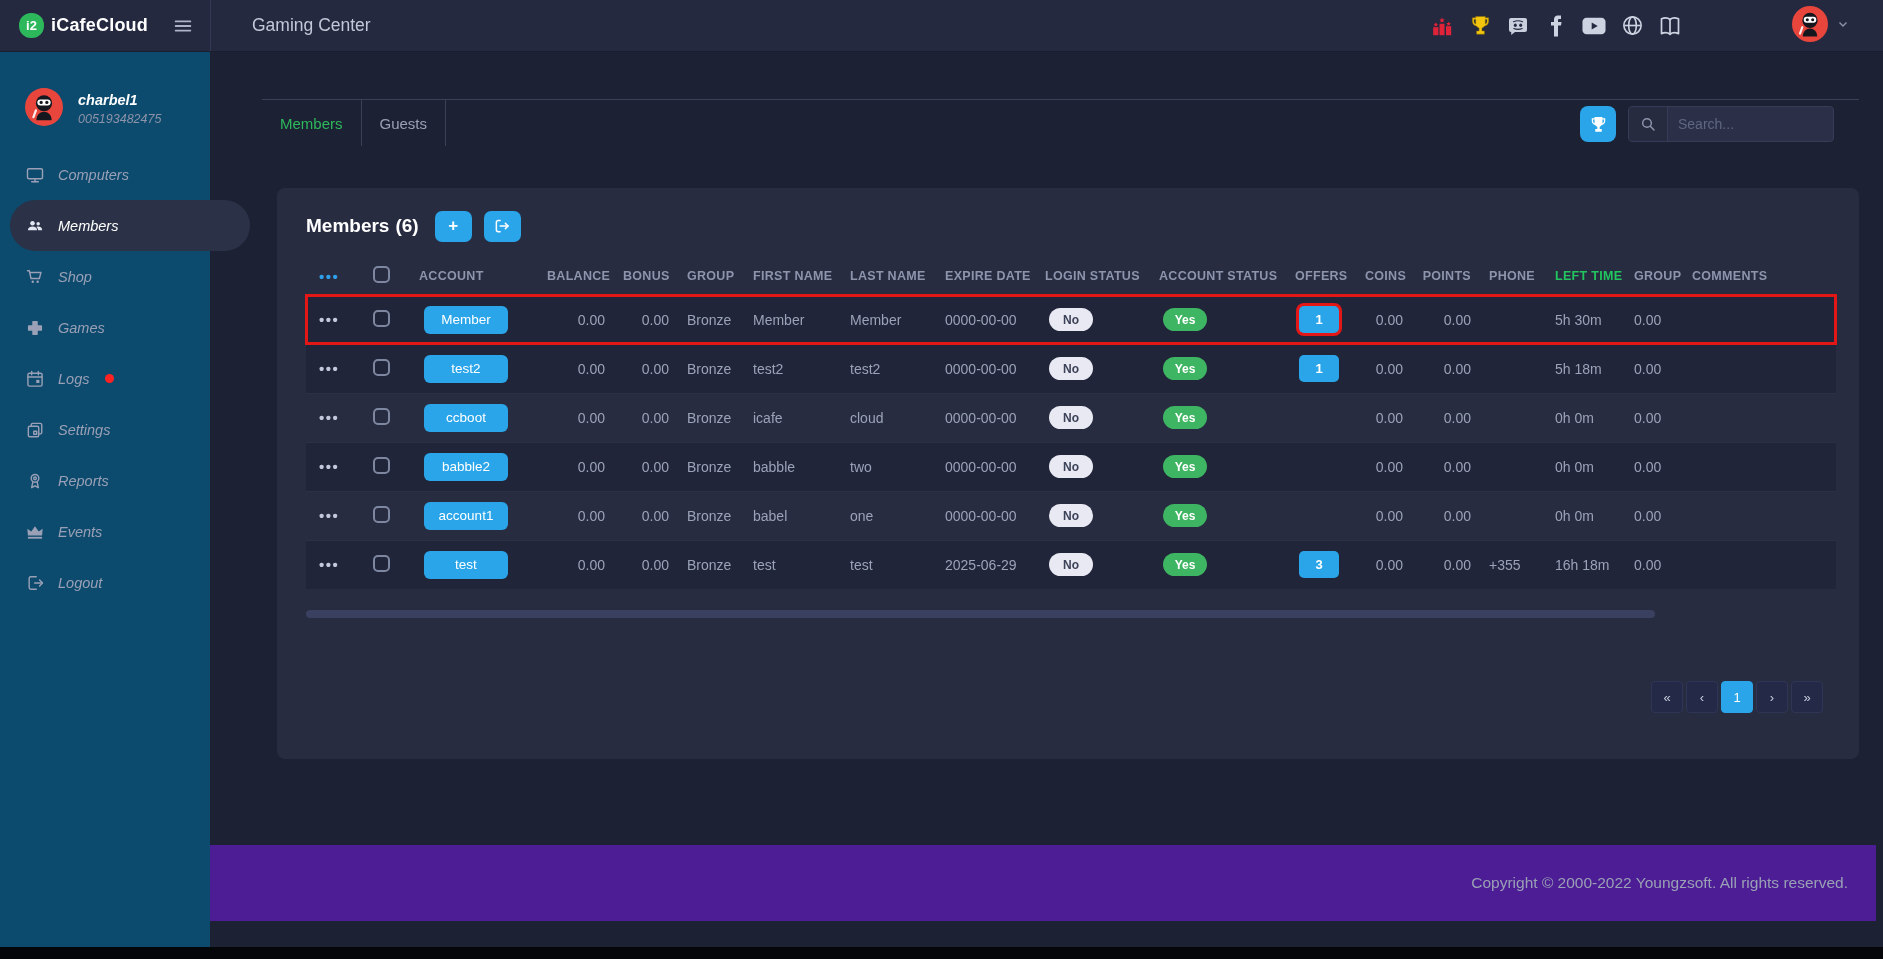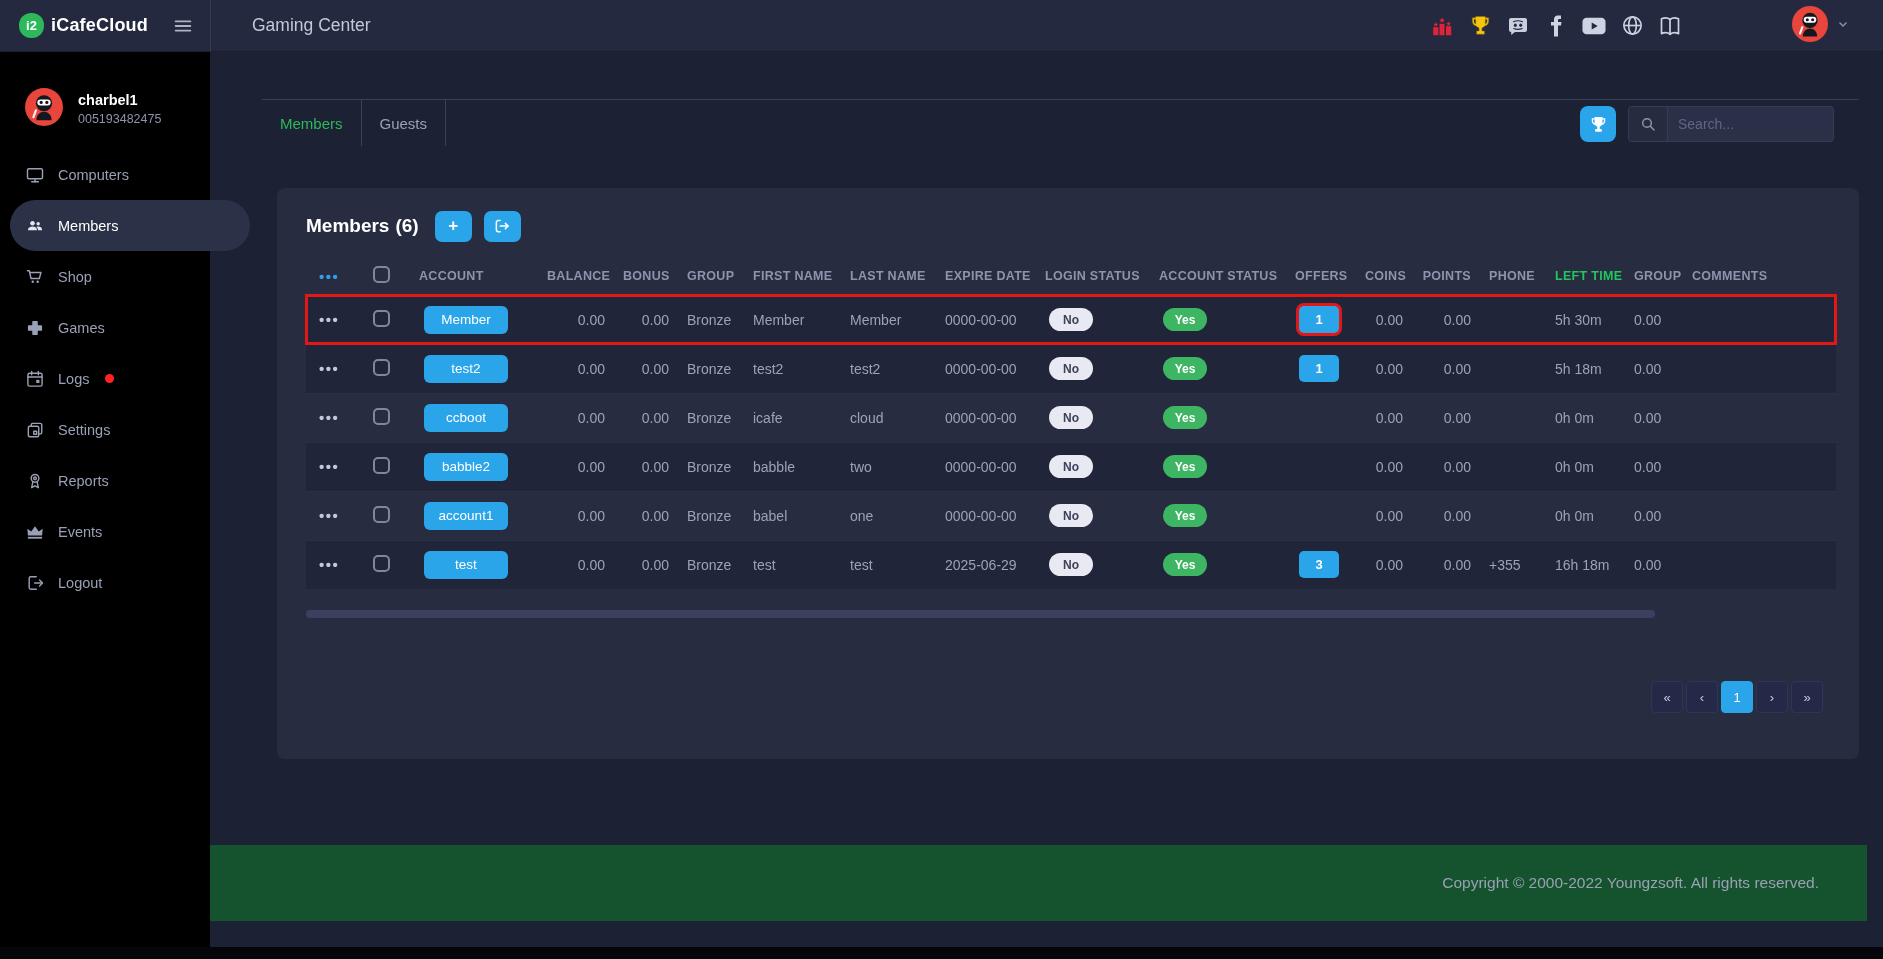--- a/index.html
+++ b/index.html
@@ -12,21 +12,21 @@
   .logo{display:flex;align-items:center;gap:7px;}
   .logo-badge{width:25px;height:25px;border-radius:12px;background:#2eb85c;color:#fff;font-weight:bold;font-size:13px;display:flex;align-items:center;justify-content:center;}
   .logo-text{color:#fff;font-size:18px;font-weight:bold;letter-spacing:.2px;}
   .hamburger{margin-left:auto;margin-right:16px;display:flex;align-items:center;cursor:pointer;}
   .topbar-title{color:#c3c8d8;font-size:17.5px;margin-left:41px;}
   .topbar-right{margin-left:auto;display:flex;align-items:center;gap:14px;padding-right:33px;}
   .tb-icon{display:flex;align-items:center;justify-content:center;width:24px;height:24px;cursor:pointer;}
   .avatar-wrap{display:flex;align-items:center;gap:8px;margin-left:96px;cursor:pointer;}
 
   
-  .sidebar{position:absolute;top:52px;left:0;width:210px;bottom:12px;background:#000000;z-index:5;}
+  .sidebar{position:absolute;top:52px;left:0;width:210px;bottom:12px;background:#0c4a6e;z-index:5;font-style:italic;}
   .user{display:flex;align-items:center;gap:15px;padding:36px 0 0 25px;}
   .user-name{font-weight:bold;color:#fff;font-size:14.5px;}
   .user-id{color:#8d93a8;font-size:12.5px;margin-top:4px;}
   .menu{margin-top:19px;}
   .menu-item{position:relative;height:51px;display:flex;align-items:center;padding-left:25px;gap:13px;color:#9aa0b5;font-size:14.5px;cursor:pointer;width:250px;}
   .menu-item.active{background:#2b3147;border-radius:26px;color:#fff;margin-left:10px;padding-left:15px;width:240px;}
   .mi{width:20px;height:20px;stroke:#9aa0b5;fill:none;stroke-width:1.7;stroke-linecap:round;stroke-linejoin:round;flex:0 0 auto;}
   .mi.f{fill:#9aa0b5;stroke:none;}
   .mi .fdot{fill:#9aa0b5;stroke:none;}
   .menu-item.active .mi{stroke:#e3e7f2;}
@@ -70,21 +70,21 @@
   .pill-yes{background:#3eb562;color:#fff;}
   .offer-chip{display:inline-flex;align-items:center;justify-content:center;width:40px;height:27px;background:#2aa5e9;color:#fff;border-radius:5px;font-size:13px;font-weight:bold;cursor:pointer;margin-left:4px;}
   .offer-chip.ring{box-shadow:0 0 0 3px #e41717;}
   .scrollbar-track{margin:21px 23px 0 29px;height:8px;position:relative;}
   .scrollbar-thumb{position:absolute;left:0;top:0;height:8px;width:1349px;background:#394060;border-radius:4px;cursor:pointer;}
   .pagination{position:absolute;right:36px;top:493px;display:flex;gap:3px;}
   .page-btn{min-width:32px;height:32px;display:flex;align-items:center;justify-content:center;background:#232946;border:1px solid #2f3655;border-radius:4px;color:#c7cdde;font-size:13px;cursor:pointer;padding:0 6px;}
   .page-btn.active{background:#2aa5e9;border-color:#2aa5e9;color:#fff;}
 
   
-  .footer{position:absolute;left:210px;right:16px;top:845px;height:76px;background:#14532d;display:flex;align-items:center;justify-content:flex-end;padding-right:48px;color:#9aa0b5;font-size:15.5px;}
+  .footer{position:absolute;left:210px;right:7px;top:845px;height:76px;background:#4c1d95;display:flex;align-items:center;justify-content:flex-end;padding-right:28px;color:#9aa0b5;font-size:15.5px;}
   .bottom-strip{position:absolute;left:0;right:0;bottom:0;height:12px;background:#05060a;}
 </style>
 </head>
 <body>
 
 <div class="app">
 
   <div class="topbar">
     <div class="topbar-left">
       <div class="logo">

